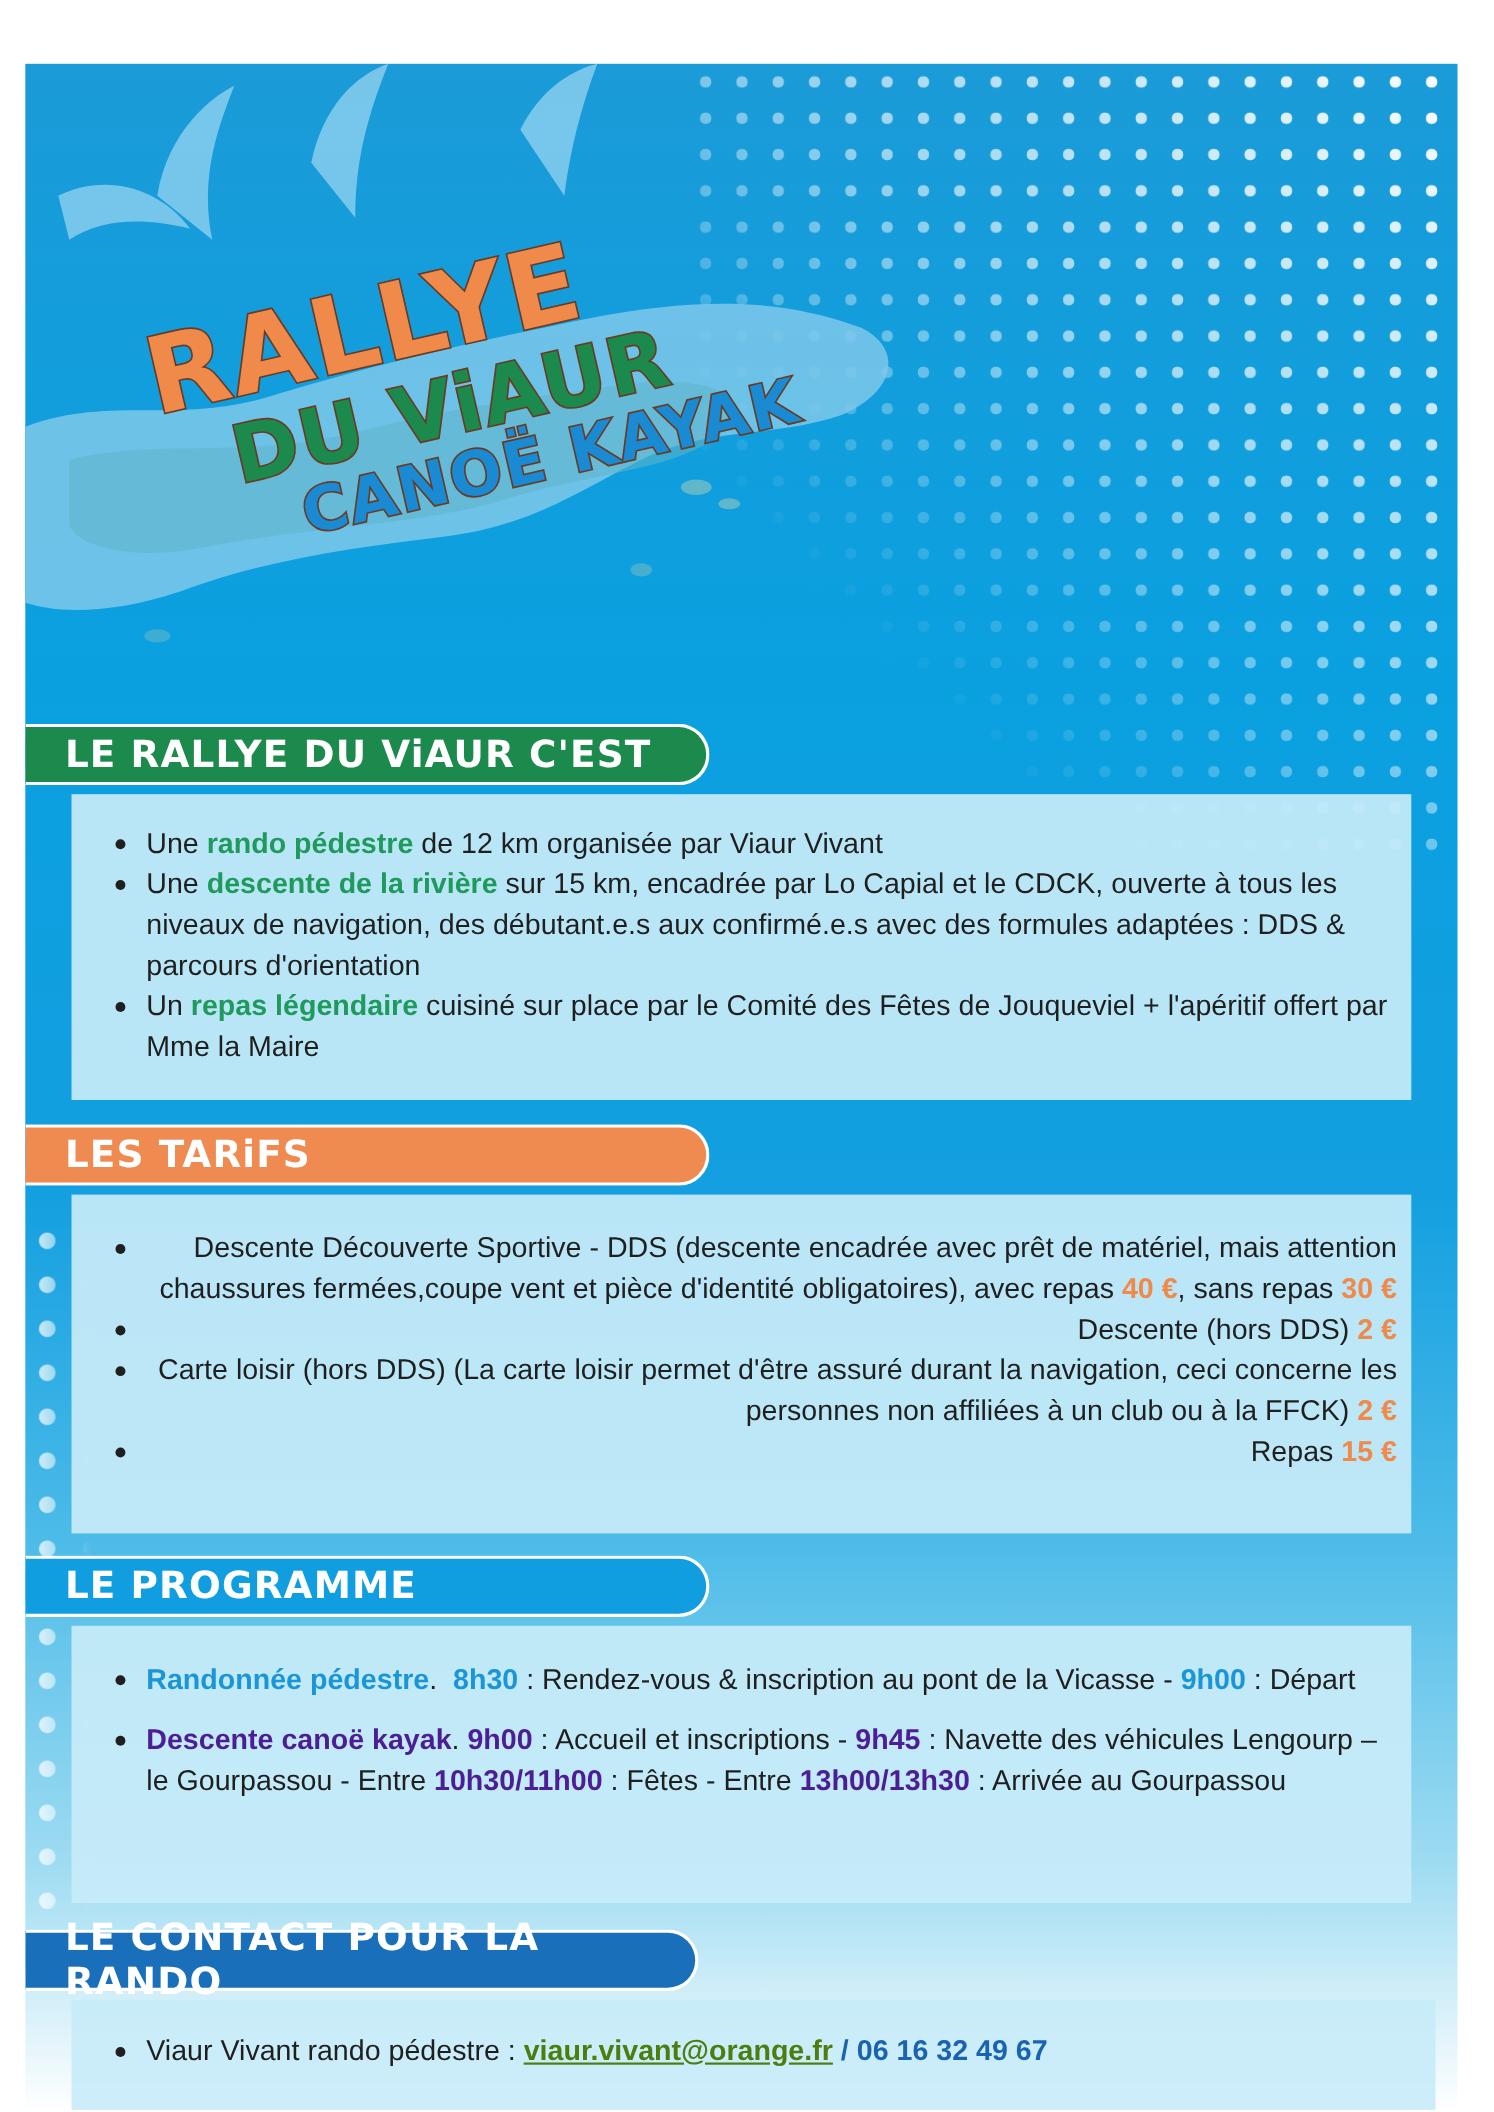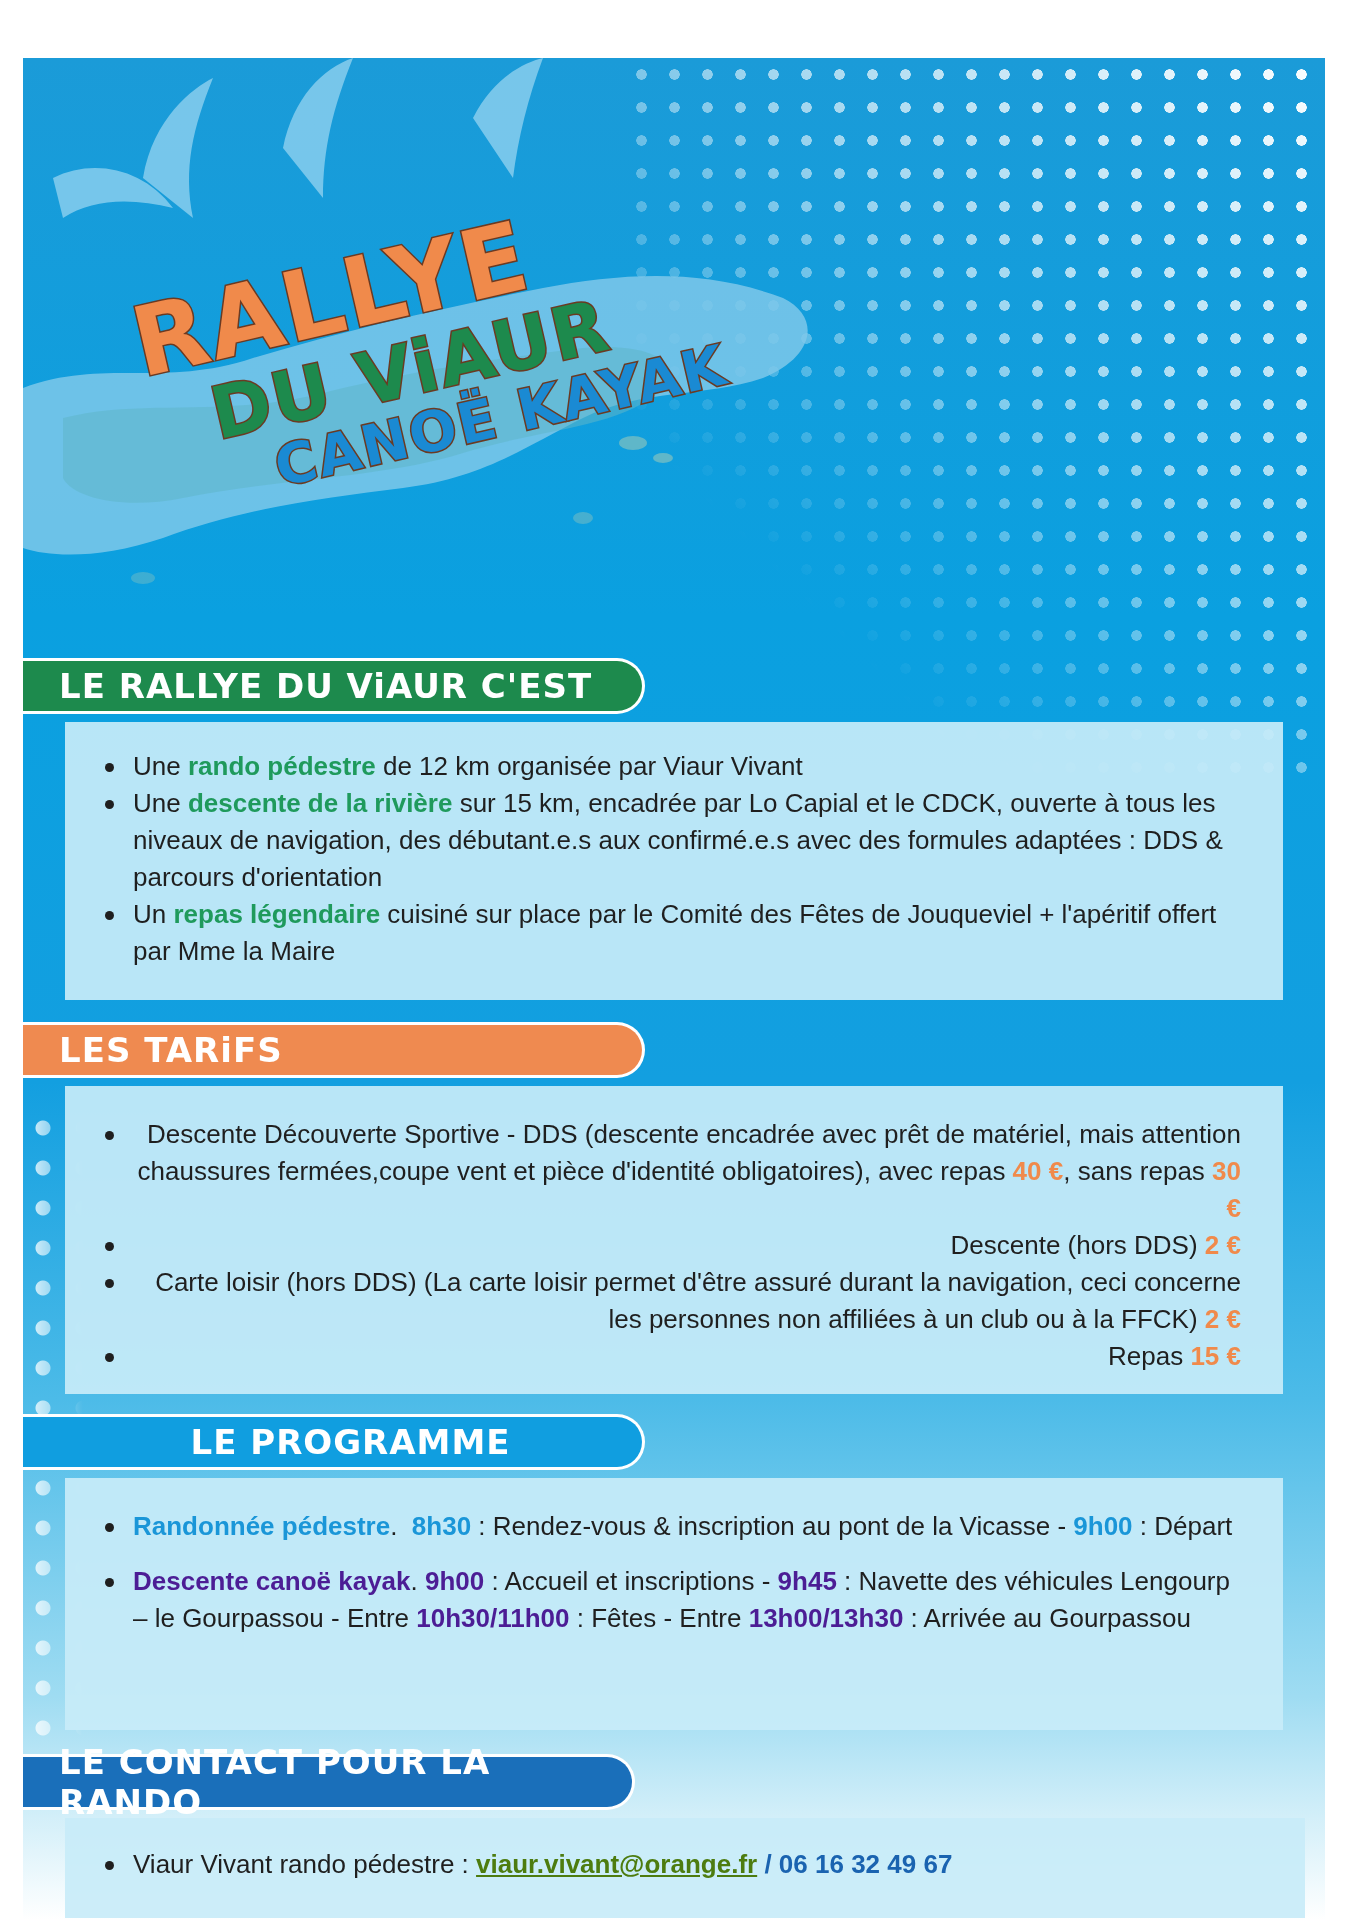--- a/index.html
+++ b/index.html
@@ -46,21 +46,21 @@
     .sec-header {
       position: absolute; left: 0; height: 56px; border-radius: 0 34px 34px 0;
       border: 3px solid #ffffff; border-left: none; box-sizing: border-box;
       display: flex; align-items: center; padding-left: 36px;
       font-family: "DejaVu Sans", sans-serif; font-weight: 900; font-size: 34px;
       color: #ffffff; letter-spacing: 1px;
     }
     .sec-box {
       position: absolute; left: 42px; width: 1218px; box-sizing: border-box;
       background: rgba(200, 236, 248, 0.92);
-      padding: 22px 42px 20px 30px;
+      padding: 22px 13px 20px 30px;
     }
     ul.items { list-style: none; margin: 0; padding: 0; }
     ul.items li {
       position: relative; padding-left: 38px; font-size: 26px; line-height: 37px;
       color: #1f1f1f; font-family: "Liberation Sans", sans-serif;
     }
     ul.items li::before {
       content: ""; position: absolute; left: 10px; top: 15px; width: 9px; height: 9px;
       border-radius: 50%; background: #1f1f1f;
     }
@@ -114,21 +114,21 @@
   </div>
   <div class="sec-box" style="top:1028px; height:308px; padding-top:30px;text-align:right;">
     <ul class="items">
       <li><span>Descente Découverte Sportive - DDS  (descente encadrée avec prêt de matériel, mais attention chaussures fermées,coupe vent et pièce d'identité obligatoires), avec repas </span><span class="o">40 €</span><span>, sans repas </span><span class="o">30 €</span></li>
       <li><span>Descente  (hors DDS) </span><span class="o">2 €</span></li>
       <li><span>Carte loisir (hors DDS) (La carte loisir permet d'être assuré durant la navigation, ceci concerne les personnes non affiliées à un club ou à la FFCK) </span><span class="o">2 €</span></li>
       <li><span>Repas </span><span class="o">15 €</span></li>
     </ul>
   </div>
 
-  <div class="sec-header" style="top:1356px; width:622px; background:#109ee0;justify-content:center;">
+  <div class="sec-header" style="top:1356px; width:622px; background:#109ee0;">
     <span>LE PROGRAMME</span>
   </div>
   <div class="sec-box" style="top:1420px; height:252px; padding-top:30px;">
     <ul class="items prog">
       <li><span class="b">Randonnée pédestre</span><span>.&nbsp; </span><span class="b">8h30</span><span> : Rendez-vous &amp; inscription au pont de la Vicasse - </span><span class="b">9h00</span><span> : Départ</span></li>
       <li><span class="t">Descente canoë kayak</span><span>. </span><span class="t">9h00</span><span> : Accueil et inscriptions - </span><span class="t">9h45</span><span> : Navette des véhicules Lengourp – le Gourpassou - Entre </span><span class="t">10h30/11h00</span><span> : Fêtes - Entre </span><span class="t">13h00/13h30</span><span> : Arrivée au Gourpassou</span></li>
     </ul>
   </div>
 
   <div class="sec-header" style="top:1696px; width:612px; background:#1a6fba;">

